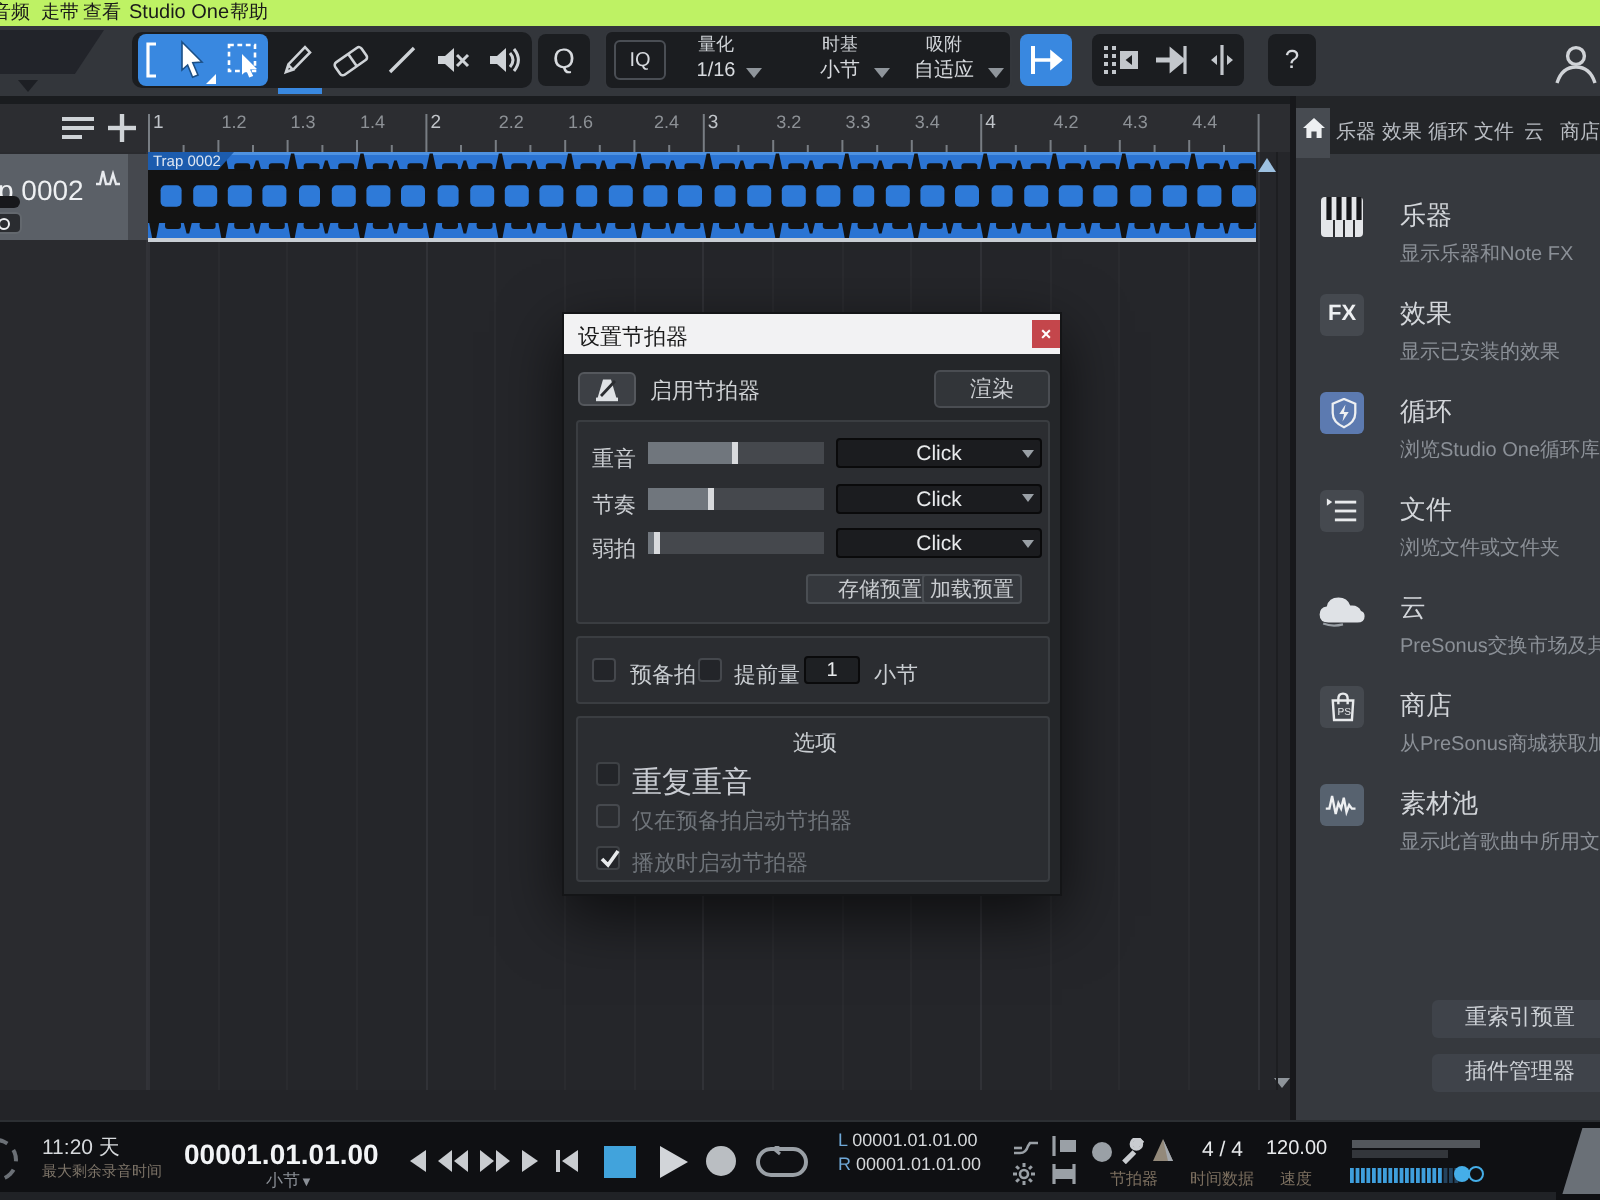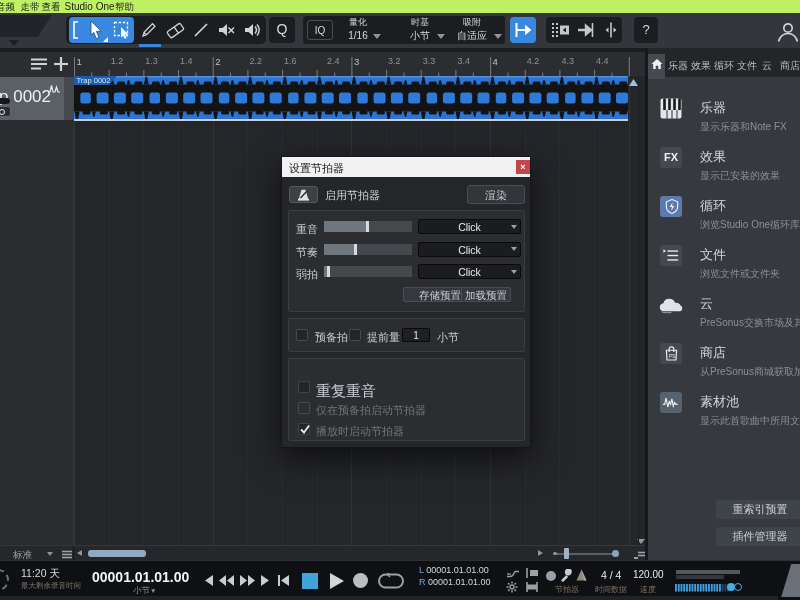--- a/index.html
+++ b/index.html
@@ -184,21 +184,21 @@
         <div style="position:absolute;left:455.4px;top:0;width:1px;height:100%;background:#2a2b2f"></div>
         <div style="position:absolute;left:490.1px;top:0;width:1px;height:100%;background:#313237"></div>
         <div style="position:absolute;left:524.8px;top:0;width:1px;height:100%;background:#2a2b2f"></div>
         <div style="position:absolute;left:559.4px;top:0;width:1px;height:100%;background:#2a2b2f"></div>
         <div style="position:absolute;left:594.1px;top:0;width:1px;height:100%;background:#2a2b2f"></div>
         <div style="position:absolute;left:628.8px;top:0;width:1px;height:100%;background:#313237"></div>
       </div>
       <div class="abs" style="left:0;top:0;width:74px;height:469px;background:#2a2b2f;border-right:1px solid #323338"></div>
       <div class="abs" style="left:0;top:1px;width:64px;height:43px;background:#5b6067"></div>
       <div class="abs" style="left:64px;top:1px;width:10px;height:43px;background:#45484e"></div>
-      <div class="abs" style="left:-1px;top:11px;color:#eef0f2;font-size:17px">p 0002</div>
+      <div class="abs" style="left:-1px;top:11px;color:#eef0f2;font-size:14px">p 0002</div>
       <svg class="abs" style="left:47px;top:8px" width="14" height="10">
         <path d="M1 8 L3 8 L4.5 1.5 L6 8 L8 8 L9.5 3 L11 8 L13 8" stroke="#e8eaee" stroke-width="1.2" fill="none"></path>
       </svg>
       <div class="abs" style="left:-6px;top:22px;width:16px;height:6px;background:#17181b;border-radius:3px"></div>
       <div class="abs" style="left:-6px;top:30px;width:17px;height:11px;background:#2a2c30;border:1px solid #63686e;border-radius:3px"></div>
       <div class="abs" style="left:-1px;top:32.5px;width:6px;height:6px;border:1.5px solid #eef0f2;border-radius:50%"></div>
       <div class="abs" style="left:74px;top:0;width:554px;height:45px">
         <svg width="554" height="45" viewBox="0 0 554 45" style="position:absolute;left:0;top:0">
           <rect x="0" y="0" width="554" height="45" fill="#2b74d3"></rect>
           <rect x="0" y="0" width="554" height="1.5" fill="#4e92e2"></rect>
@@ -370,46 +370,20 @@
           <rect x="562.5" y="34.8" width="8" height="3.7" rx="1.5" fill="#131313"></rect>
           <polygon points="0,0 43,0 35,9 0,9" fill="#1c5cae"></polygon>
           <text x="2.5" y="7" font-family="Liberation Sans, sans-serif" font-size="7.5" fill="#dfe7f2">Trap 0002</text>
           <rect x="0" y="43" width="554" height="2" fill="#c9ced4"></rect>
         </svg>
       </div>
       <svg class="abs" style="left:629px;top:3px" width="9" height="7">
         <polygon points="4.5,0 9,7 0,7" fill="#9cc0e0"></polygon>
       </svg>
     </div>
-    <div class="abs" style="left:0;top:545px;width:645px;height:15px;background:#26272b;border-top:1px solid #35373c">
-      <div class="abs" style="left:13px;top:3px;color:#9aa0a6;font-size:9.5px">标准</div>
-      <div class="abs" style="left:47px;top:6px;width:0;height:0;border-left:3.5px solid transparent;border-right:3.5px solid transparent;border-top:4.5px solid #8f959b"></div>
-      <svg class="abs" style="left:61px;top:4px" width="12" height="9">
-        <g stroke="#9aa0a6" stroke-width="1.6">
-          <line x1="1" y1="1.5" x2="11" y2="1.5"></line>
-          <line x1="1" y1="4.5" x2="11" y2="4.5"></line>
-          <line x1="1" y1="7.5" x2="11" y2="7.5"></line>
-        </g>
-      </svg>
-      <div class="abs" style="left:73px;top:0;width:1px;height:15px;background:#17181b"></div>
-      <div class="abs" style="left:77px;top:4px;width:0;height:0;border-top:3.5px solid transparent;border-bottom:3.5px solid transparent;border-right:5px solid #8f959b"></div>
-      <div class="abs" style="left:88px;top:3.5px;width:58px;height:7px;background:#93a9bd;border-radius:3px"></div>
-      <div class="abs" style="left:538px;top:4px;width:0;height:0;border-top:3.5px solid transparent;border-bottom:3.5px solid transparent;border-left:5px solid #8f959b"></div>
-      <div class="abs" style="left:554px;top:7px;width:62px;height:1.5px;background:#5b6066"></div>
-      <div class="abs" style="left:553px;top:5.5px;width:3.5px;height:3.5px;background:#8096a8;border-radius:50%"></div>
-      <div class="abs" style="left:563.5px;top:2px;width:5px;height:11px;background:#9fb3c6;border-radius:1px"></div>
-      <div class="abs" style="left:612px;top:4px;width:7px;height:7px;background:#8fa5b8;border-radius:50%"></div>
-      <svg class="abs" style="left:638px;top:5px" width="8" height="8">
-        <g stroke="#9aa0a6" stroke-width="1.6">
-          <line x1="0" y1="1.5" x2="7" y2="1.5"></line>
-          <line x1="0" y1="4.5" x2="7" y2="4.5"></line>
-        </g>
-      </svg>
-      <div class="abs" style="left:634px;top:11px;width:4px;height:1.5px;background:#9aa0a6"></div>
-    </div>
     <div class="abs" style="left:637px;top:538.5px;width:0;height:0;border-left:4px solid transparent;border-right:4px solid transparent;border-top:5px solid #8f959b"></div>
     <div class="abs" style="left:638px;top:76px;width:1px;height:469px;background:#1d1e21"></div>
     <div class="abs" style="left:645px;top:48px;width:3px;height:512px;background:#17181b"></div>
     <div class="abs" style="left:648px;top:48px;width:152px;height:512px;background:#36393e">
       <div class="abs" style="left:0;top:0;width:152px;height:29px;background:#232528"></div>
       <div class="abs" style="left:0;top:6px;width:17px;height:25px;background:#474b51"></div>
       <svg class="abs" style="left:3px;top:10px" width="12" height="12">
         <path d="M6 1 L11.5 6 H9.8 V11 H7.3 V7.8 H4.7 V11 H2.2 V6 H0.5 Z" fill="#eef0f2"></path>
       </svg>
       <div class="abs" style="left:20px;top:11px;color:#b9bdc3;font-size:10px">乐器</div>
@@ -618,20 +592,21 @@
       </div>
       <div class="abs" style="left:6px;top:161px;width:237px;height:34px;background:#2b2d31;border:1px solid #3a3d41;border-radius:2px">
         <div class="abs" style="left:7px;top:10px;width:12px;height:12px;background:#232529;border:1px solid #45484d;border-radius:2px"></div>
         <div class="abs" style="left:26px;top:11px;color:#caced2;font-size:11px">预备拍</div>
         <div class="abs" style="left:60px;top:10px;width:12px;height:12px;background:#232529;border:1px solid #45484d;border-radius:2px"></div>
         <div class="abs" style="left:78px;top:11px;color:#caced2;font-size:11px">提前量</div>
         <div class="abs" style="left:113px;top:9px;width:28px;height:14px;background:#1e2023;border:1px solid #0a0a0b;border-radius:2px;color:#e8eaec;font-size:10px;text-align:center;line-height:13px">1</div>
         <div class="abs" style="left:148px;top:11px;color:#caced2;font-size:11px">小节</div>
       </div>
       <div class="abs" style="left:6px;top:201px;width:237px;height:83px;background:#2b2d31;border:1px solid #3a3d41;border-radius:2px">
+        <div class="abs" style="left:0;top:5px;width:237px;text-align:center;color:#caced2;font-size:11px">选项</div>
         <div class="abs" style="left:9px;top:22px;width:12px;height:12px;background:#232529;border:1px solid #3f4246;border-radius:2px"></div>
         <div class="abs" style="left:27px;top:23px;color:#c9ccd2;font-size:15px">重复重音</div>
         <div class="abs" style="left:9px;top:43px;width:12px;height:12px;background:#2b2d31;border:1px solid #46494e;border-radius:2px"></div>
         <div class="abs" style="left:27px;top:44px;color:#6f747a;font-size:11px">仅在预备拍启动节拍器</div>
         <div class="abs" style="left:9px;top:64px;width:12px;height:12px;background:#232529;border:1px solid #3f4246;border-radius:2px"></div>
         <svg class="abs" style="left:10px;top:64px" width="12" height="12">
           <path d="M2 6.5 L5 9.5 L10 2.5" stroke="#e8eaec" stroke-width="1.8" fill="none"></path>
         </svg>
         <div class="abs" style="left:27px;top:65px;color:#6f747a;font-size:11px">播放时启动节拍器</div>
       </div>

